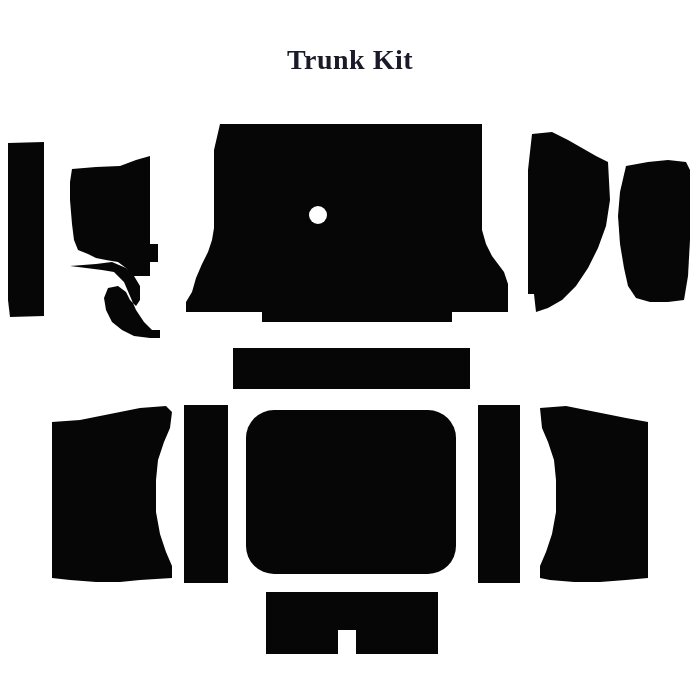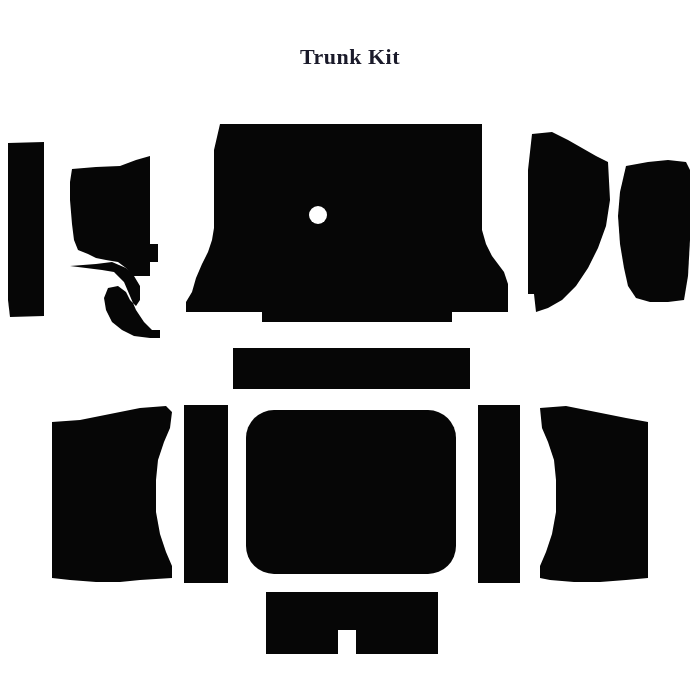--- a/index.html
+++ b/index.html
@@ -20,21 +20,21 @@
     background: #ffffff;
   }
   #title {
     position: absolute;
     top: 44px;
     left: 0;
     width: 700px;
     text-align: center;
     font-family: "Liberation Serif", serif;
     font-weight: bold;
-    font-size: 22px;
+    font-size: 28px;
     letter-spacing: 0.5px;
     color: #1a1a2a;
     user-select: none;
   }
   #diagram {
     position: absolute;
     top: 0;
     left: 0;
     width: 700px;
     height: 700px;

